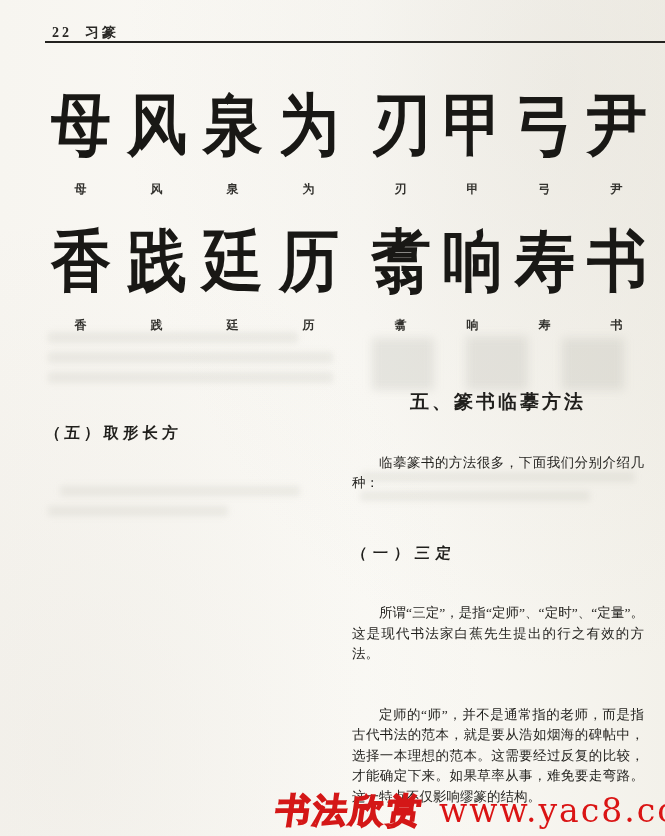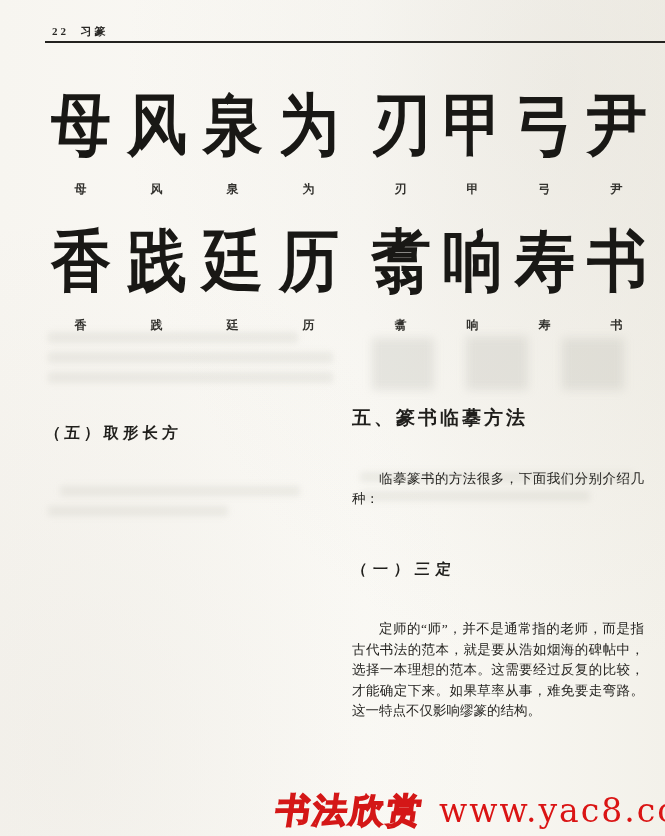--- a/index.html
+++ b/index.html
@@ -12,21 +12,21 @@
       radial-gradient(ellipse at 10% 90%, rgba(215,210,200,.18), rgba(0,0,0,0) 50%),
       linear-gradient(90deg,#f7f5f0 0%, #fbfaf6 55%, #f3f1ea 100%);
     overflow:hidden;
     font-family:"Liberation Serif","DejaVu Serif",serif;
     color:#1d1c1a;
   }
 
   
   .running-head{
     position:absolute;left:52px;top:24px;
-    font-size:11px;font-weight:bold;letter-spacing:3px;color:#2a2926;
+    font-size:14px;font-weight:bold;letter-spacing:3px;color:#2a2926;
   }
   .head-rule{
     position:absolute;left:45px;top:41px;right:0;height:2px;background:#23221f;
   }
 
   
   .seal-area{position:absolute;left:45px;top:76px;width:608px;}
   .seal-row{display:flex;justify-content:space-between;margin-bottom:14px;}
   .seal-group{display:flex;justify-content:space-between;}
   .seal-group.g-left{width:300px;}
@@ -49,22 +49,22 @@
   .col p{margin:0;text-indent:2em;}
   .col-left{left:45px;top:386px;}
   .col-right{left:352px;top:330px;line-height:20.5px;}
 
   .sec-heading{
     margin:36px 0 13px 0;
     font-size:15.5px;font-weight:bold;letter-spacing:4px;
     transform:skewX(-4deg);transform-origin:left;
   }
   .chap-heading{
-    text-align:left;font-size:19px;font-weight:bold;letter-spacing:3px;
-    margin:16px 0 19px 0;
+    text-align:center;font-size:19px;font-weight:bold;letter-spacing:3px;
+    margin:0 0 19px 0;
   }
   .sub-heading{
     margin:15px 0 14px 0;
     font-size:15px;font-weight:bold;letter-spacing:6px;
     transform:skewX(-5deg);transform-origin:left;
   }
   .col-right .spacer-ghost{height:62px;}
   .col-right p{margin-bottom:2px;margin-top:40px;}
 
   
@@ -193,20 +193,21 @@
   <div class="col col-left">
     <div class="sec-heading">（五）取形长方</div>
   </div>
 
   <div class="col col-right">
     <div class="spacer-ghost"></div>
     <div class="chap-heading">五、篆书临摹方法</div>
     <p>临摹篆书的方法很多，下面我们分别介绍几种：</p>
     <div style="height:32px;"></div>
     <div class="sub-heading">（一）三定</div>
+    <p>所谓“三定”，是指“定师”、“定时”、“定量”。这是现代书法家白蕉先生提出的行之有效的方法。</p>
     <p>定师的“师”，并不是通常指的老师，而是指古代书法的范本，就是要从浩如烟海的碑帖中，选择一本理想的范本。这需要经过反复的比较，才能确定下来。如果草率从事，难免要走弯路。这一特点不仅影响缪篆的结构。</p>
   </div>
 
   <div class="watermark">
     <span class="wm-cn">书法欣赏</span>
     <span class="wm-url">www.yac8.com</span>
   </div>
 
 </div>
 

